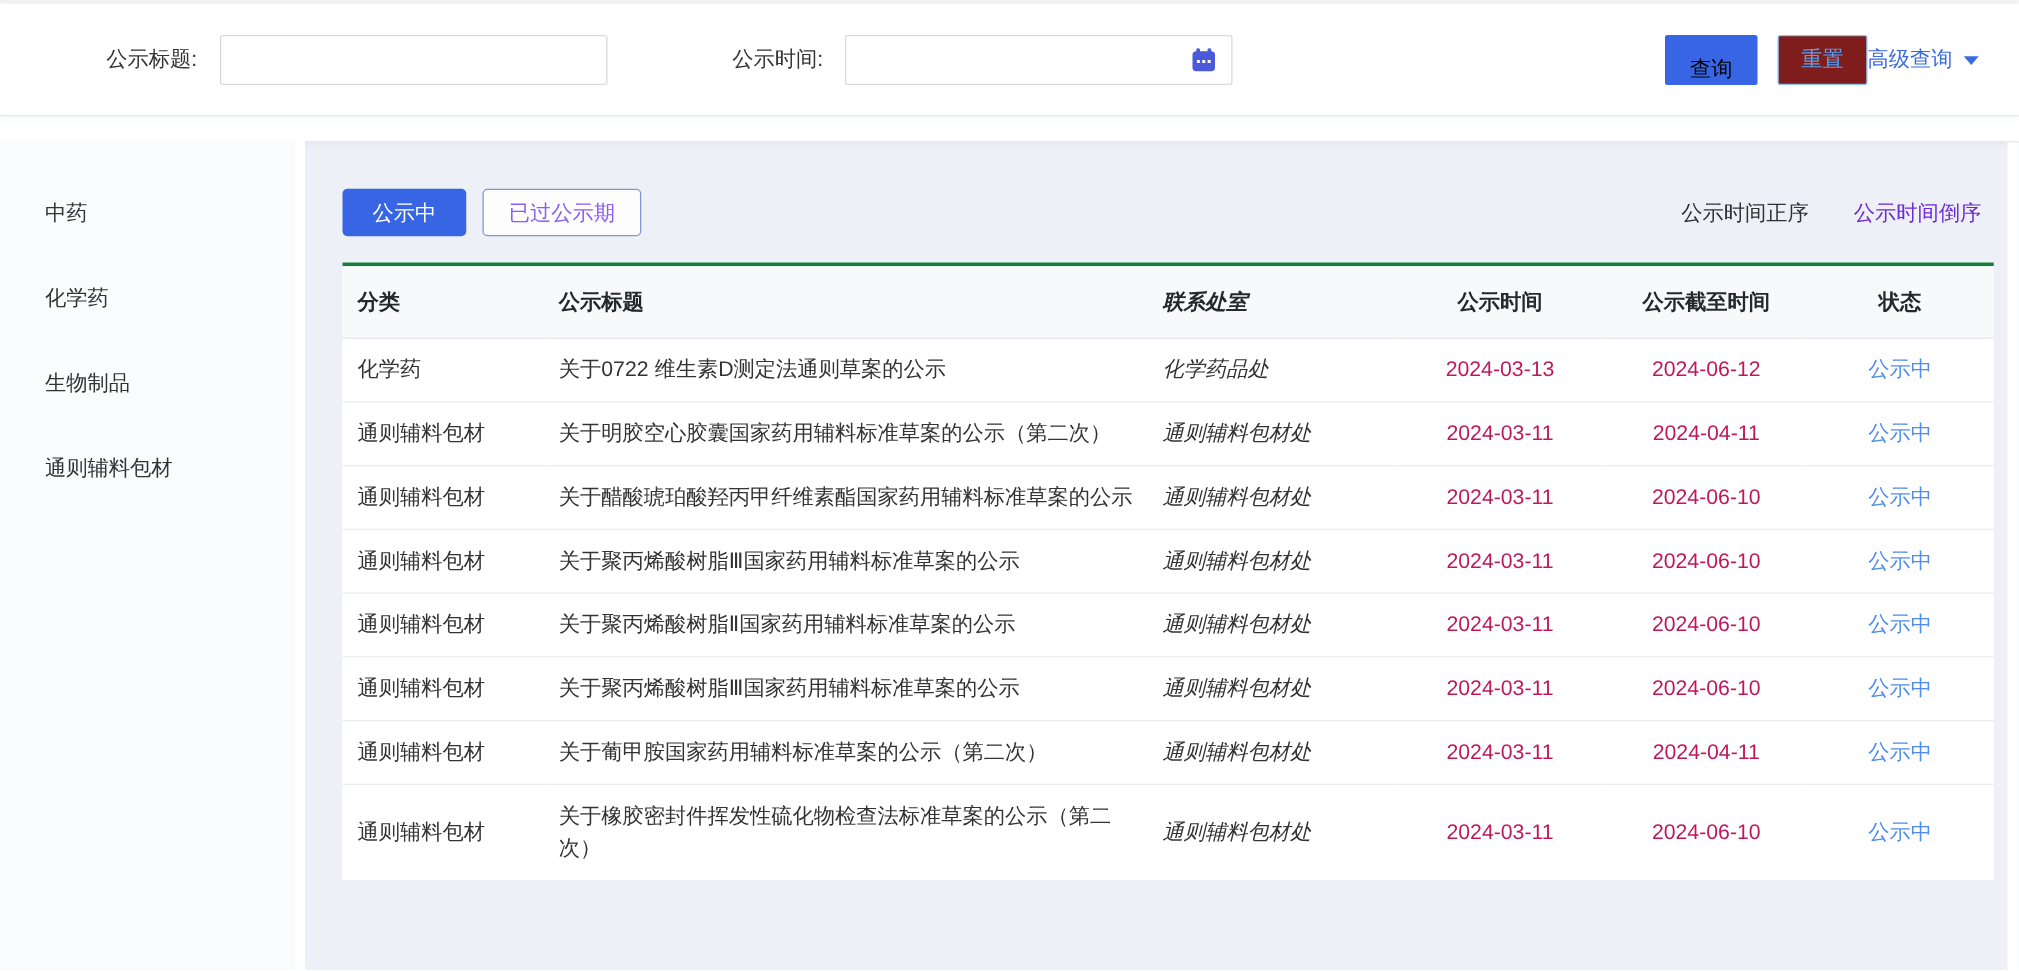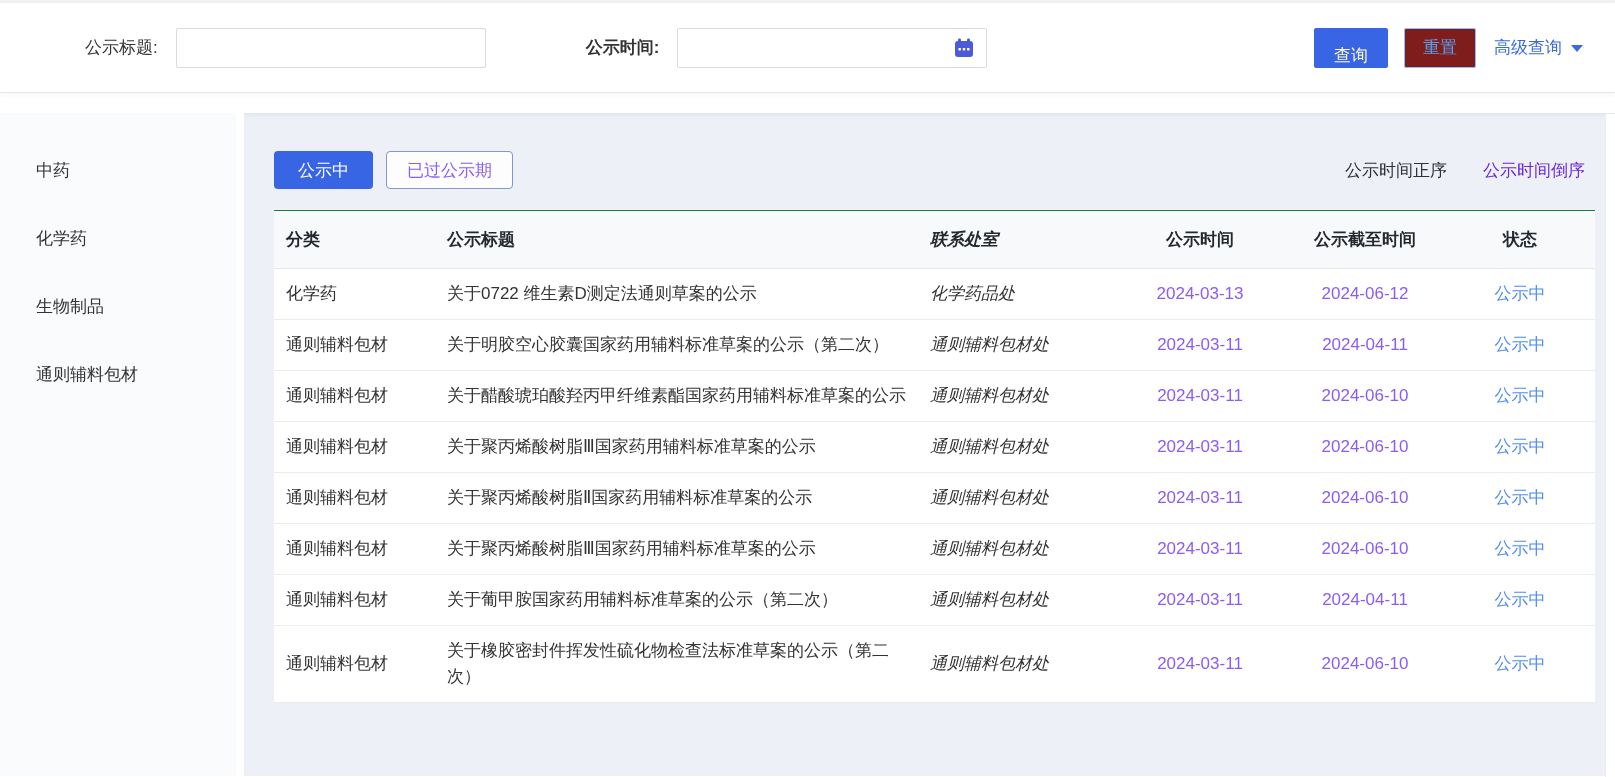--- a/index.html
+++ b/index.html
@@ -8,31 +8,31 @@
   .page { width:1615px; height:777px; position:relative; background:#fff; }
 
   
   .top-edge { height:3px; background:#f1f1f4; }
 
   
   .filter-bar { height:90px; background:#fff; display:flex; align-items:center;
     border-bottom:1px solid #e6e8ec; box-shadow:0 2px 5px rgba(60,70,90,.05); position:relative; z-index:2; }
   .filter-label { font-size:17px; color:#333; }
   .lbl-title { margin-left:85px; }
-  .lbl-time  { margin-left:100px;font-weight:bold; }
+  .lbl-time  { margin-left:100px; }
   .f-input { width:310px; height:40px; border:1px solid #d8dade; border-radius:2px;
     background:#fff; margin-left:18px; font-size:16px; padding:0 12px; outline:none; }
   .date-wrap { position:relative; margin-left:18px; }
   .date-wrap .f-input { margin-left:0; padding-right:40px; }
   .cal-icon { position:absolute; right:12px; top:9px; width:22px; height:22px; cursor:pointer; }
   .btn-group { margin-left:auto; display:flex; align-items:center; padding-right:32px; }
   .btn { height:40px; font-size:17px; border-radius:2px; cursor:pointer; border:none; }
-  .btn-primary { background:#3765e3; color:#fef9c3; padding:16px 20px; }
+  .btn-primary { background:#3765e3; color:#000000; padding:16px 20px; }
   .btn-reset { background:#7f1d1d; color:#55a2f3; border:1px solid #8cc0f4; padding:0 18px; margin-left:16px; }
-  .adv-link { margin-left:18px; color:#3a6bdd; font-size:17px; cursor:pointer; display:flex; align-items:center; }
+  .adv-link { color:#3a6bdd; font-size:17px; cursor:pointer; display:flex; align-items:center; }
   .caret-down { width:0; height:0; border-left:6px solid transparent; border-right:6px solid transparent;
     border-top:7px solid #3a6bdd; margin-left:9px; margin-top:2px; }
 
   .white-gap { height:20px; background:#fff; }
 
   
   .main { display:flex; height:663px; }
   .sidebar { width:236px; background:#fafbfd; padding-top:24px; flex-shrink:0; }
   .side-item { height:68px; line-height:68px; padding-left:36px; font-size:17px; color:#333; cursor:pointer; }
   .side-gutter { width:8px; background:#fff; flex-shrink:0; }
@@ -42,34 +42,34 @@
   
   .toolbar { display:flex; align-items:center; }
   .tab { height:38px; font-size:17px; border-radius:4px; cursor:pointer; }
   .tab-active { background:#3765e3; color:#fff; border:none; padding:0 24px; }
   .tab-plain { background:#fdfdfe; color:#8b5cf6; border:1px solid #8296cf; padding:0 20px; margin-left:13px; }
   .sort-links { margin-left:auto; display:flex; align-items:center; padding-right:10px;justify-content:flex-end; }
   .sort-asc { font-size:17px; color:#303133; cursor:pointer; }
   .sort-desc { font-size:17px; color:#6d28d9; cursor:pointer; margin-left:36px; }
 
   
-  .table-card { margin-top:21px; background:#fff; min-height:470px; border-top:1px solid #15803d; }
+  .table-card { margin-top:21px; background:#fff; min-height:470px; border-top:3px solid #15803d; }
   table { width:100%; border-collapse:collapse; table-layout:fixed; }
   thead th { background:#f8f9fb; font-size:17px; font-weight:700; color:#24292e;
     text-align:left; padding:17px 10px; border-bottom:1px solid #e4e6ea; }
   tbody td { font-size:17px; color:#333; padding:12px 10px; line-height:26px;
     border-bottom:1px solid #eaecef; background:#fff; vertical-align:middle; }
   .col-cat { width:163px; padding-left:12px; }
   .col-title { width:483px; }
   .col-office { width:195px;font-style:italic; }
   .col-date, .col-deadline { text-align:center; }
   .col-date { width:170px; }
   .col-deadline { width:160px; }
   .col-status { text-align:center; }
-  td.col-date, td.col-deadline { color:#8b5cf6; }
+  td.col-date, td.col-deadline { color:#be185d; }
   .status-link { color:#4f8df2; cursor:pointer; text-decoration:none; }
   .title-cell { cursor:pointer; }
 
   
   .v-scroll { position:absolute; right:0; top:114px; bottom:0; width:10px; background:#fff;
     border-left:1px solid #ededf0; }
 </style>
 </head>
 <body>
 

